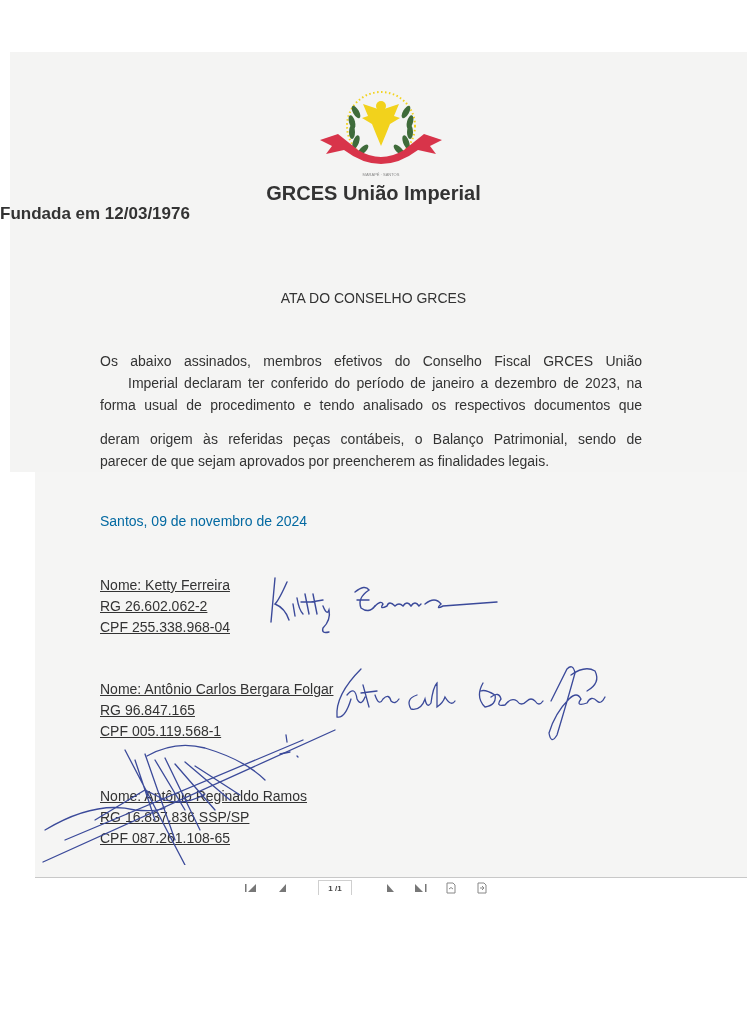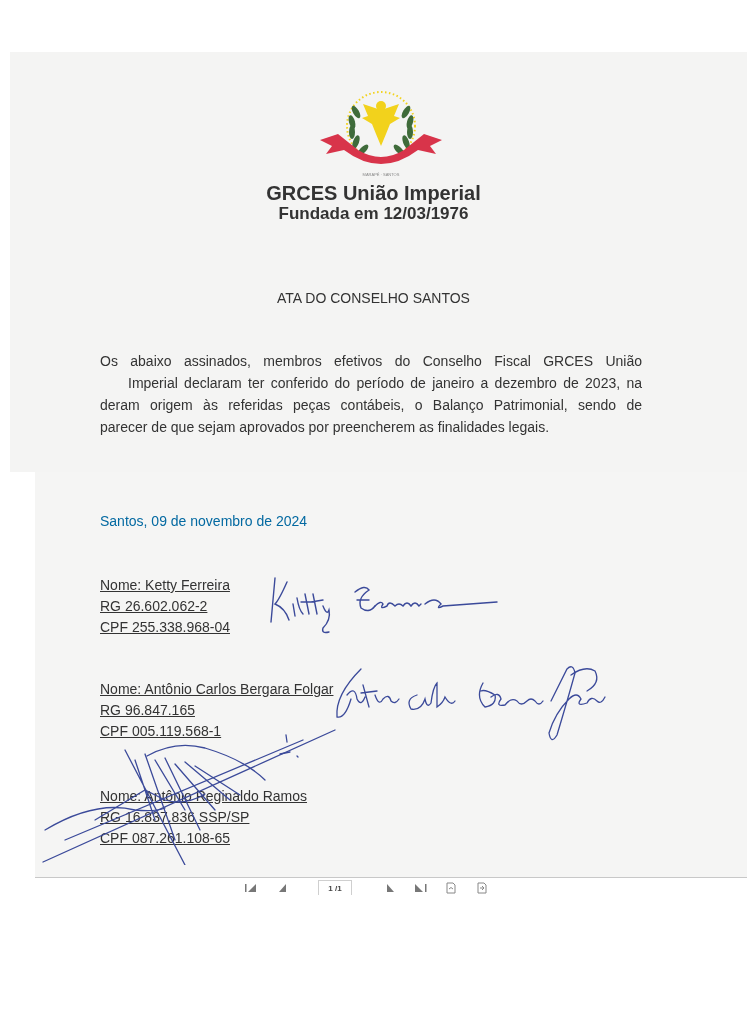--- a/index.html
+++ b/index.html
@@ -13,21 +13,21 @@
   }
   .paper-bottom {
     position: absolute; left: 35px; top: 472px; width: 712px; height: 405px;
     background: #f5f5f4;
   }
   .paper-bottom-line {
     position: absolute; left: 35px; top: 877px; width: 712px; height: 1px; background: #c8c8c8;
   }
   .logo { position: absolute; left: 318px; top: 82px; width: 126px; height: 100px; }
   .title1 { position: absolute; left: 0; width: 747px; top: 182px; text-align: center; font-weight: bold; font-size: 20px; color: #333; }
-  .title2 { position: absolute; left: 0; width: 747px; top: 204px; text-align: center; font-weight: bold; font-size: 17px; color: #333; }
+  .title2 { position: absolute; left: 0; width: 747px; top: 204px; text-align: left; font-weight: bold; font-size: 17px; color: #333; }
   .ata { position: absolute; left: 0; width: 747px; top: 290px; text-align: center; font-size: 14px; color: #333; }
   .body-text {
     position: absolute; left: 100px; top: 350px; width: 542px; font-size: 14px; line-height: 22px;
     text-align: justify; text-align-last: left; color: #333;
   }
   .date { position: absolute; left: 100px; top: 513px; font-size: 14px; color: #0369a1; }
   .signer { position: absolute; left: 100px; font-size: 14px; line-height: 21px; color: #333; text-decoration: underline; }
   .s1 { top: 575px; }
   .s2 { top: 679px; }
   .s3 { top: 786px; }
@@ -66,26 +66,27 @@
     <circle cx="63" cy="24" r="5"></circle>
     <path d="M63 28 L45 22 L50 34 L44 36 L54 42 L58 52 L63 64 L68 52 L72 42 L82 36 L76 34 L81 22 Z"></path>
   </g>
   <path d="M2 58 L20 52 L40 68 Q63 82 86 68 L106 52 L124 58 L112 64 L118 72 L100 68 Q63 96 26 68 L8 72 L14 64 Z" fill="#d8344a"></path>
   <text x="63" y="94" font-size="4" text-anchor="middle" fill="#888" font-family="Liberation Sans, sans-serif">MARAPÉ · SANTOS</text>
 </svg>
 
 <div class="title1">GRCES União Imperial</div>
 <div class="title2">Fundada em 12/03/1976</div>
 
-<div class="ata">ATA DO CONSELHO SANTOS</div>
+<div class="ata">ATA DO CONSELHO GRCES</div>
 
 <div class="body-text">
   <div style="text-align:justify;text-align-last:justify;">Os abaixo assinados, membros efetivos do Conselho Fiscal GRCES União</div>
   <div style="text-align:justify;text-align-last:justify;margin-left:28px;">Imperial declaram ter conferido do período de janeiro a dezembro de 2023, na</div>
-  <div style="text-align:justify;text-align-last:justify;">deram origem às referidas peças contábeis, o Balanço Patrimonial, sendo de</div>
+  <div style="text-align:justify;text-align-last:justify;">forma usual de procedimento e tendo analisado os respectivos documentos que</div>
+  <div style="text-align:justify;text-align-last:justify;margin-top:12px;">deram origem às referidas peças contábeis, o Balanço Patrimonial, sendo de</div>
   <div>parecer de que sejam aprovados por preencherem as finalidades legais.</div>
 </div>
 
 <div class="date">Santos, 09 de novembro de 2024</div>
 
 <div class="signer s1">
   <div>Nome: Ketty Ferreira</div>
   <div>RG 26.602.062-2</div>
   <div>CPF 255.338.968-04</div>
 </div>

